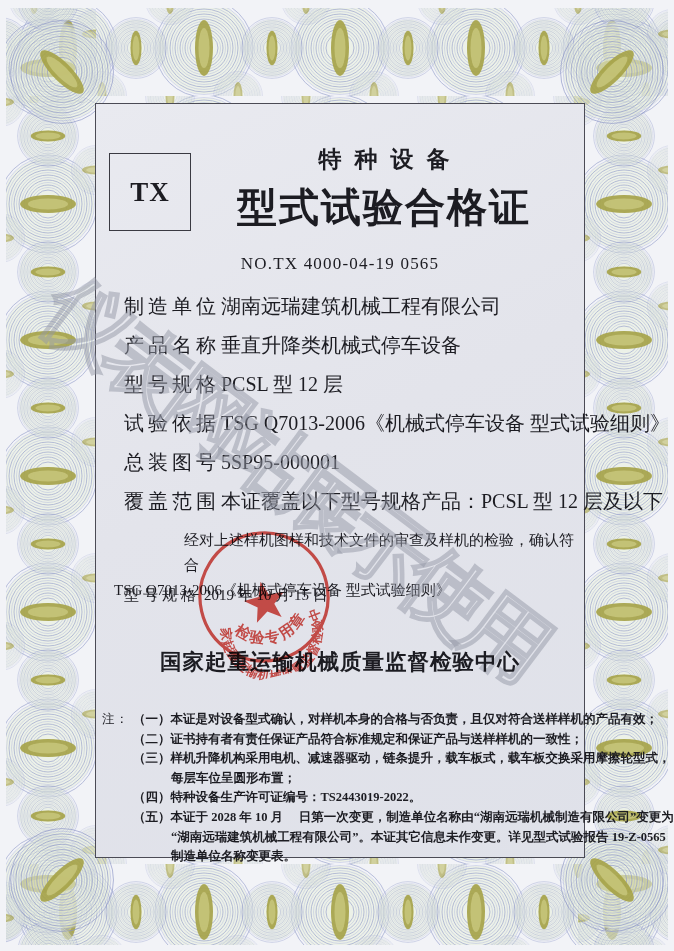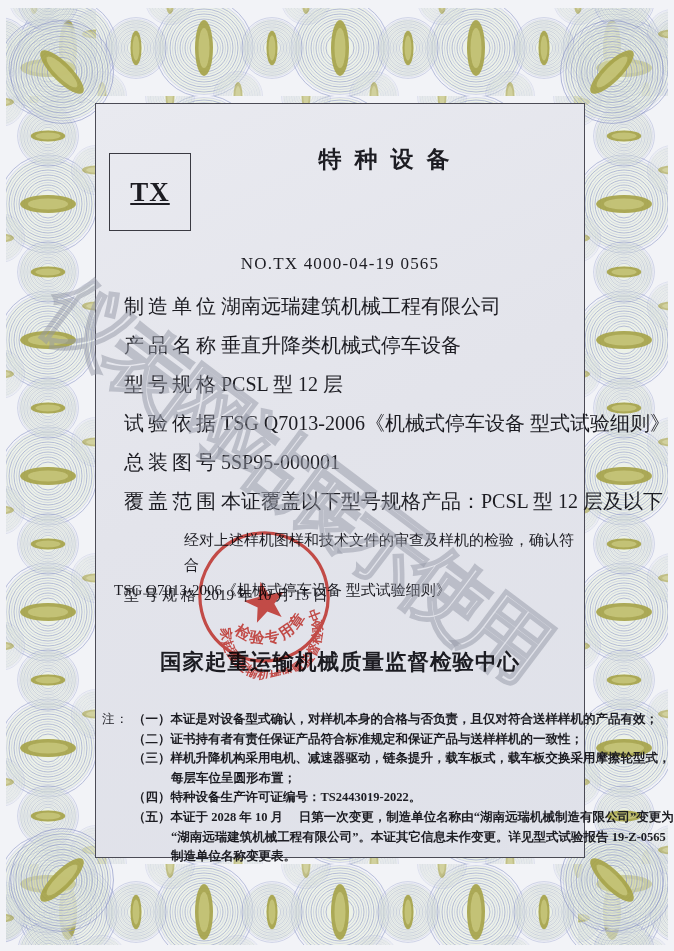--- a/index.html
+++ b/index.html
@@ -23,21 +23,21 @@
     position:absolute;left:-8px;top:148px;
     transform:rotate(37deg);transform-origin:0 0;
     font-size:84px;letter-spacing:-9px;font-weight:700;white-space:nowrap;
     color:transparent;-webkit-text-stroke:2px rgba(148,151,166,0.50);
     pointer-events:none;z-index:3;
   }
 
   .tx-box{
     position:absolute;left:13px;top:49px;width:80px;height:76px;
     border:1.5px solid #3a3a42;display:flex;align-items:center;justify-content:center;
-    font-weight:bold;font-size:27px;letter-spacing:1px;z-index:2;text-decoration:underline;
+    font-weight:bold;font-size:27px;letter-spacing:1px;z-index:2;
   }
   .header{position:absolute;left:96px;top:40px;width:384px;text-align:center;z-index:2;}
   .title-small{font-size:23px;letter-spacing:13px;font-weight:600;text-indent:13px;}
   .title-large{font-size:40px;font-weight:bold;letter-spacing:2px;margin-top:5px;}
   .cert-no{position:absolute;left:0;top:150px;width:100%;text-align:center;
     font-size:17px;letter-spacing:1.2px;z-index:2;}
 
   .fields{position:absolute;left:28px;top:192px;width:450px;z-index:2;}
   .field-row{margin-bottom:19px;font-size:20px;line-height:20px;white-space:nowrap;}
   .field-label{display:inline-block;width:84px;letter-spacing:4px;}
@@ -124,20 +124,21 @@
   </svg>
 
   <div class="panel">
 
     <div class="watermark">仪表网站展示使用</div>
 
     <div class="tx-box">TX</div>
 
     <div class="header">
       <div class="title-small">特种设备</div>
+      <div class="title-large">型式试验合格证</div>
     </div>
 
     <div class="cert-no">NO.TX 4000-04-19 0565</div>
 
     <div class="fields">
       <div class="field-row">
         <span class="field-label">制造单位</span><span class="field-value">湖南远瑞建筑机械工程有限公司</span>
       </div>
       <div class="field-row">
         <span class="field-label">产品名称</span><span class="field-value">垂直升降类机械式停车设备</span>

